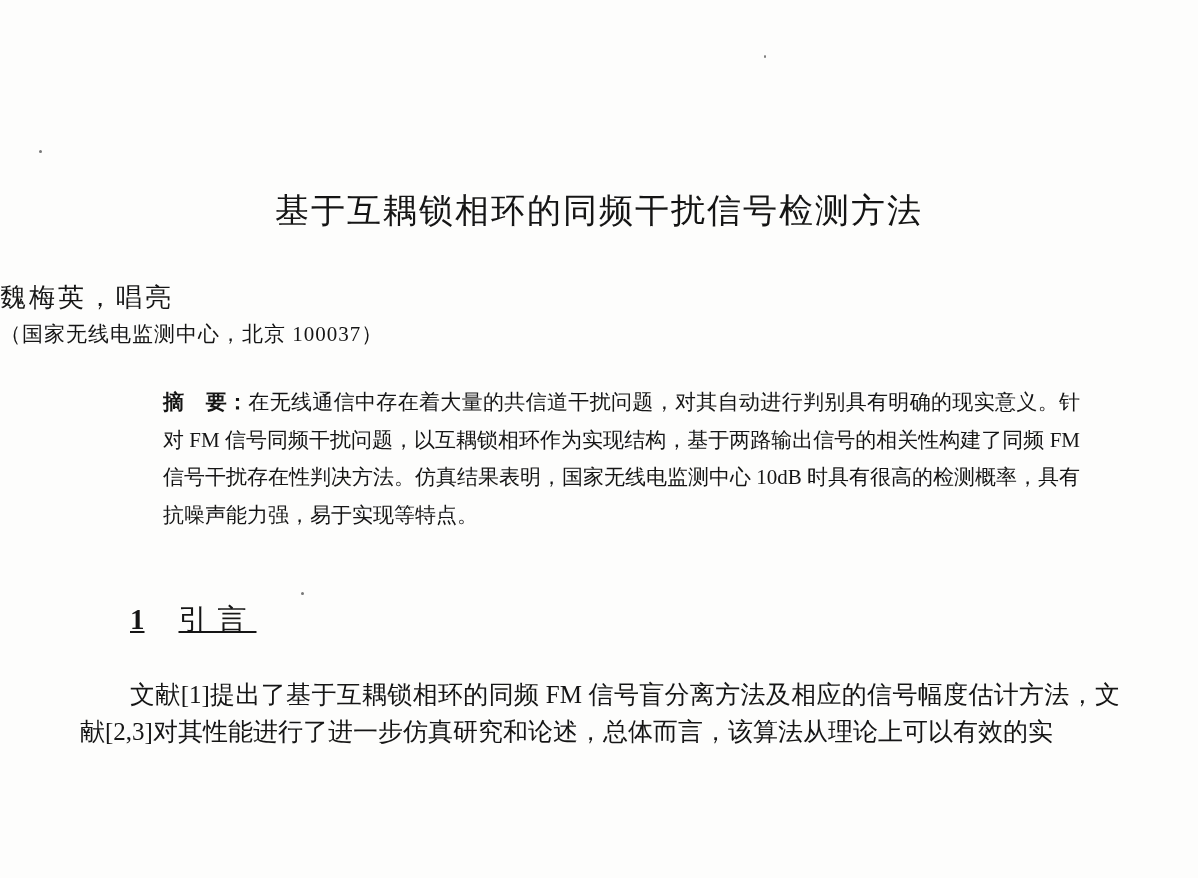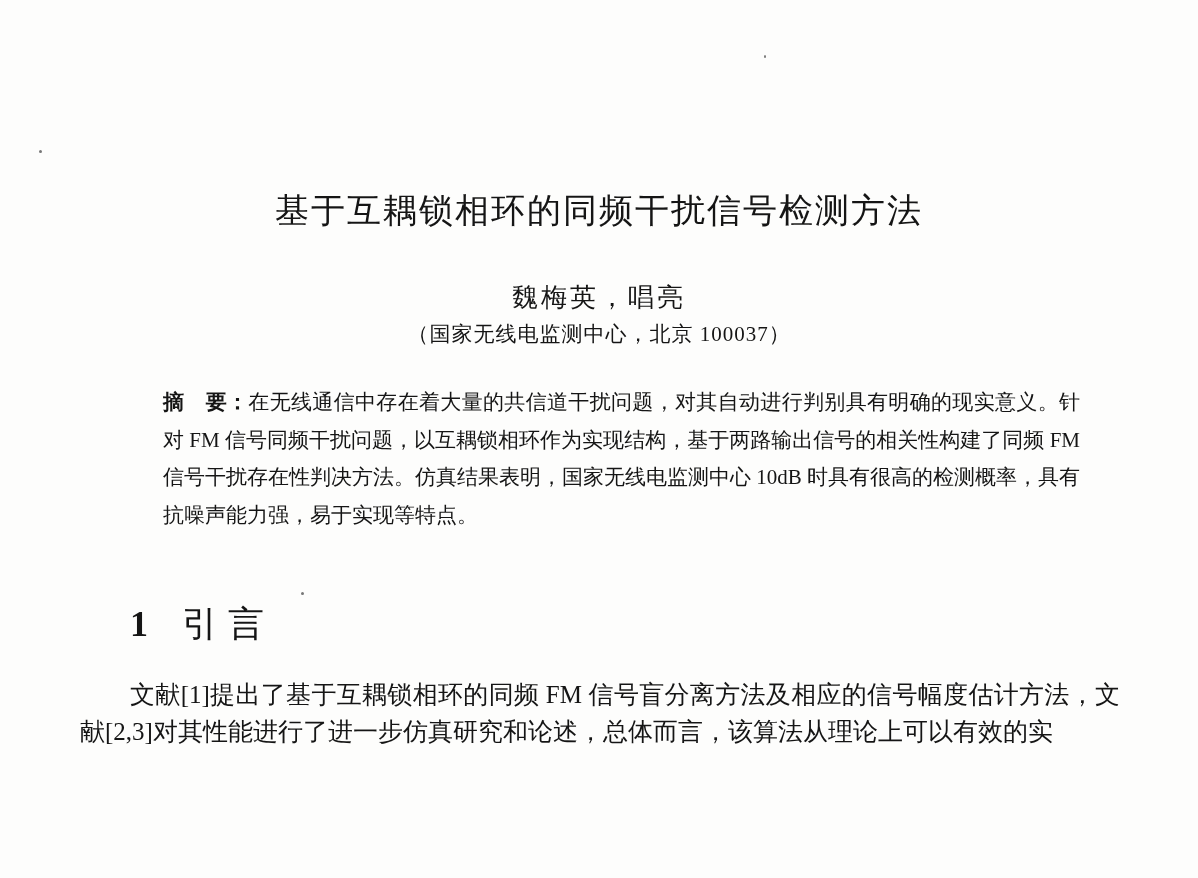--- a/index.html
+++ b/index.html
@@ -25,49 +25,49 @@
     text-align: center;
     font-size: 34px;
     font-weight: normal;
     letter-spacing: 2px;
   }
   .authors {
     position: absolute;
     top: 280px;
     left: 0;
     width: 100%;
-    text-align: center;
+    text-align: left;
     font-size: 26px;
     letter-spacing: 3px;
   }
   .affiliation {
     position: absolute;
     top: 320px;
     left: 0;
     width: 100%;
-    text-align: center;
     font-size: 21px;
     letter-spacing: 1px;
   }
   .abstract {
     position: absolute;
     top: 384px;
     left: 163px;
     width: 917px;
     font-size: 21px;
     line-height: 37.5px;
     text-align: justify;
   }
   .abstract p { margin: 0; }
   .bold { font-weight: bold; }
   .section-heading {
     position: absolute;
     top: 600px;
     left: 130px;
-    font-size: 36px;
+    font-size: 29px;
+    text-decoration: underline;
   }
   .sec-num {
     font-weight: bold;
     margin-right: 34px;
   }
   .sec-title {
     font-family: "Liberation Sans", "DejaVu Sans", sans-serif;
     letter-spacing: 10px;
   }
   .body {

